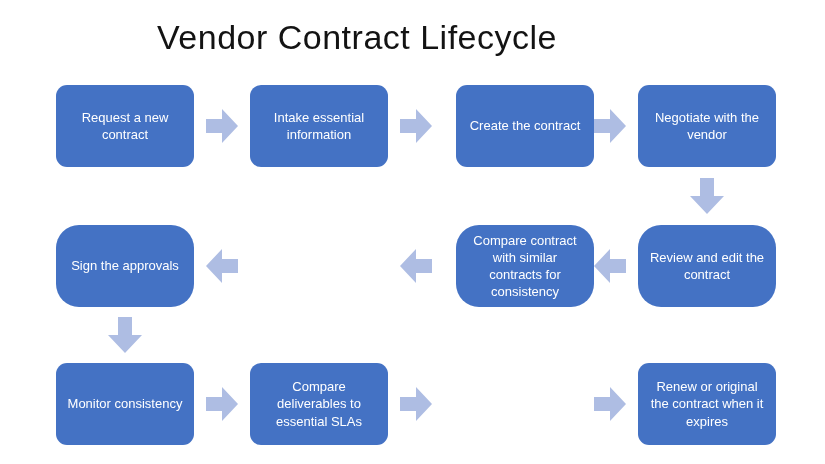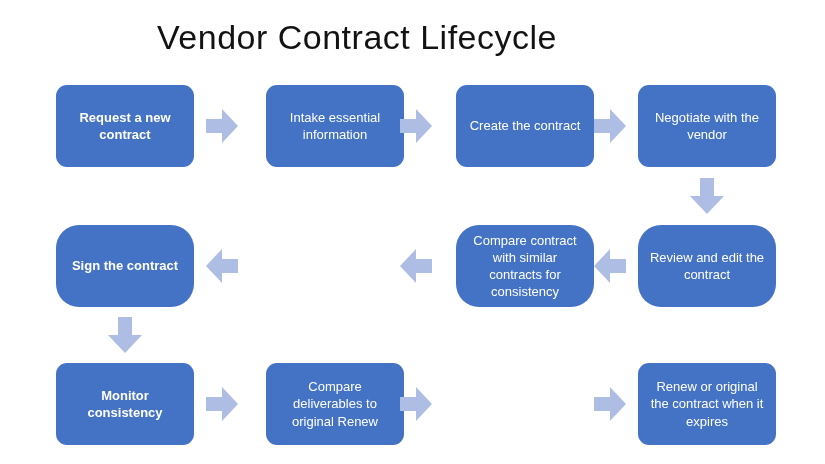--- a/index.html
+++ b/index.html
@@ -44,22 +44,22 @@
     display: flex;
     align-items: center;
     justify-content: center;
     text-align: center;
     font-size: 13px;
     line-height: 1.32;
     padding: 6px 9px;
   }
 
   
-  .c1 { left: 56px; font-weight: bold; }
-  .c2 { left: 266px; }
+  .c1 { left: 56px; }
+  .c2 { left: 250px; }
   .c3 { left: 456px; align-items: center; }
   .c4 { left: 638px; }
   
   .r1 { top: 85px; }
   .r2 { top: 225px; border-radius: 23px; }
   .r3 { top: 363px; }
 
   .arrow {
     position: absolute;
     color: var(--arrow);
@@ -114,21 +114,21 @@
     <span>Negotiate with the vendor</span>
   </div>
 
   <div class="arrow down-c4">
     <svg width="34" height="36" viewBox="0 0 34 36">
         <polygon points="10,0 24,0 24,18 34,18 17,36 0,18 10,18" fill="currentColor"></polygon>
       </svg>
   </div>
 
   <div class="box c1 r2">
-    <span>Sign the contract</span>
+    <span>Sign the approvals</span>
   </div>
   <div class="arrow g12 ar2">
     <svg width="32" height="34" viewBox="0 0 32 34">
         <polygon points="32,10 16,10 16,0 0,17 16,34 16,24 32,24" fill="currentColor"></polygon>
       </svg>
   </div>
   <div class="arrow g23 ar2">
     <svg width="32" height="34" viewBox="0 0 32 34">
         <polygon points="32,10 16,10 16,0 0,17 16,34 16,24 32,24" fill="currentColor"></polygon>
       </svg>
@@ -153,21 +153,21 @@
 
   <div class="box c1 r3">
     <span>Monitor consistency</span>
   </div>
   <div class="arrow g12 ar3">
     <svg width="32" height="34" viewBox="0 0 32 34">
         <polygon points="0,10 16,10 16,0 32,17 16,34 16,24 0,24" fill="currentColor"></polygon>
       </svg>
   </div>
   <div class="box c2 r3">
-    <span>Compare deliverables to original Renew</span>
+    <span>Compare deliverables to essential SLAs</span>
   </div>
   <div class="arrow g23 ar3">
     <svg width="32" height="34" viewBox="0 0 32 34">
         <polygon points="0,10 16,10 16,0 32,17 16,34 16,24 0,24" fill="currentColor"></polygon>
       </svg>
   </div>
   <div class="arrow g34 ar3">
     <svg width="32" height="34" viewBox="0 0 32 34">
         <polygon points="0,10 16,10 16,0 32,17 16,34 16,24 0,24" fill="currentColor"></polygon>
       </svg>

